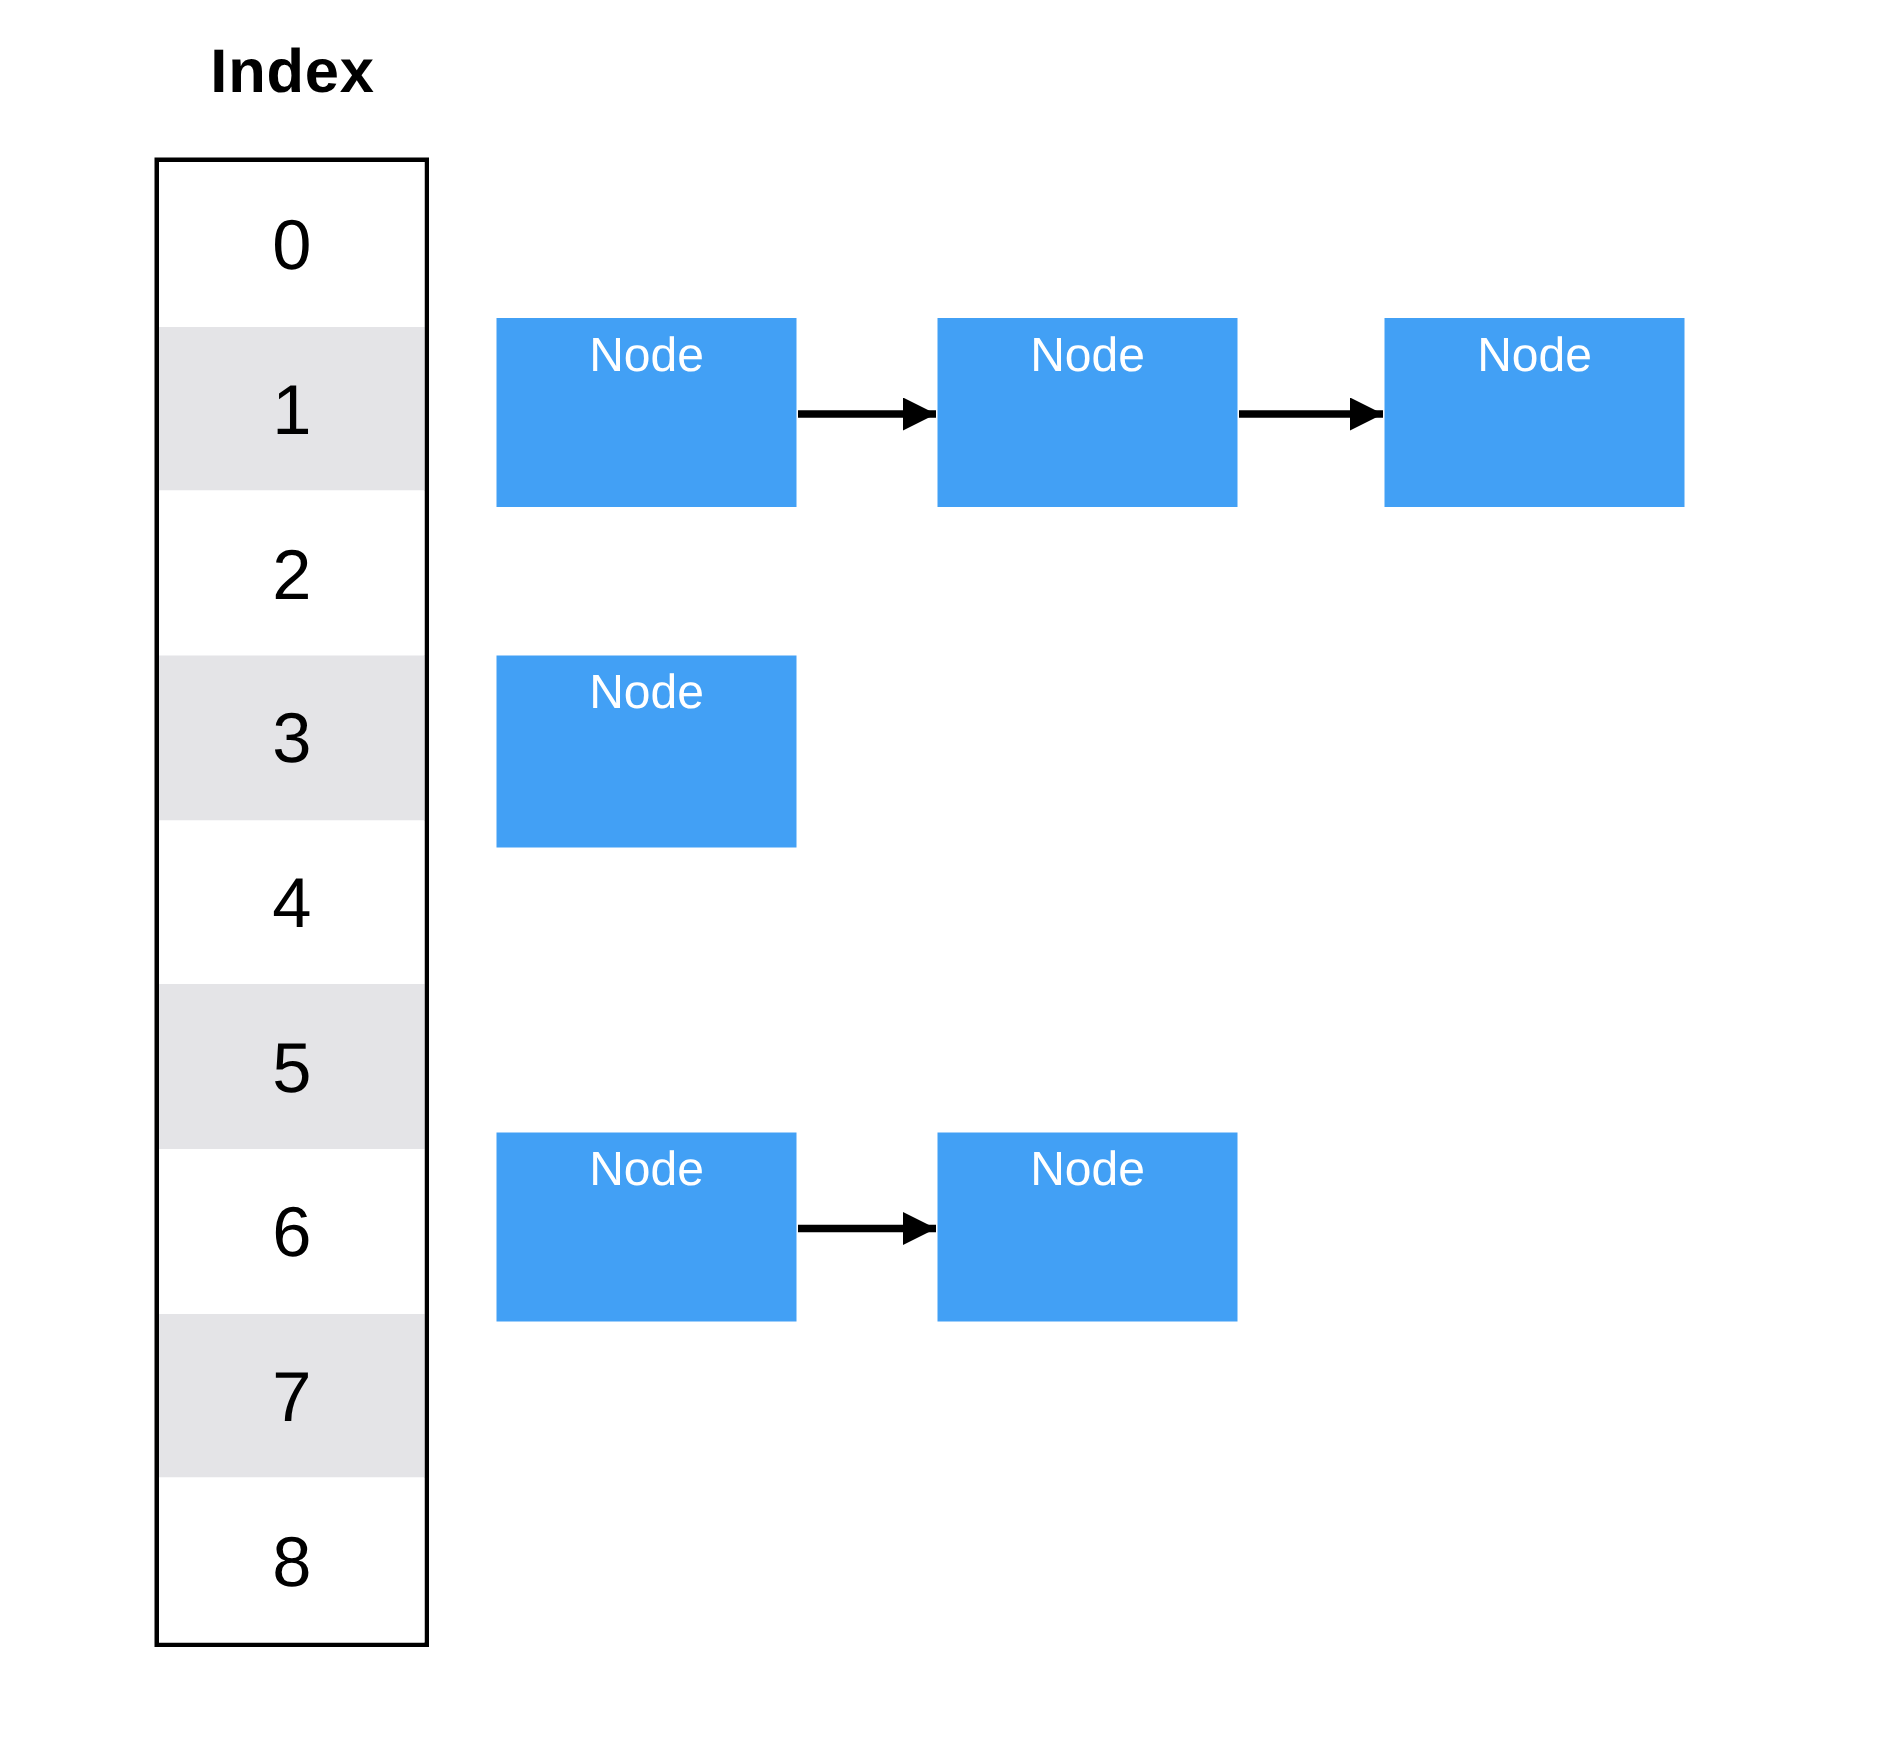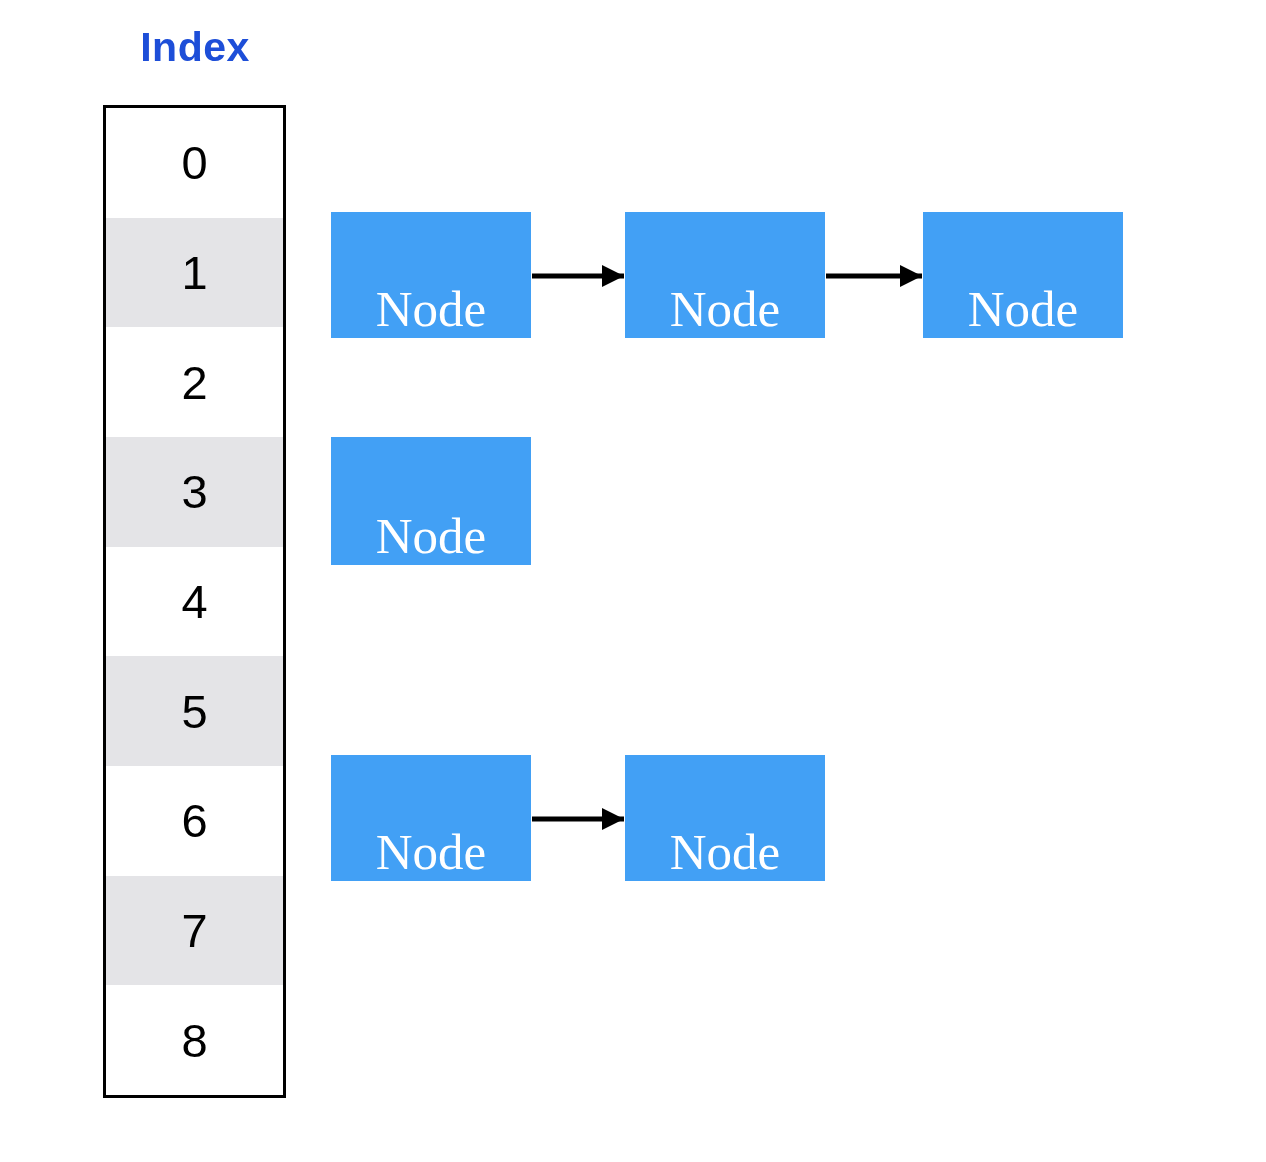--- a/index.html
+++ b/index.html
@@ -24,21 +24,21 @@
     overflow: hidden;
   }
   .diagram-title {
     position: absolute;
     left: 103px;
     top: 24px;
     width: 184px;
     text-align: center;
     font-size: 41px;
     font-weight: bold;
-    color: #1d4ed8;
+    color: #000000;
     letter-spacing: 0.5px;
   }
   .index-table {
     position: absolute;
     left: 103px;
     top: 105px;
     width: 183px;
     height: 993px;
     border: 3px solid var(--border-color);
     display: flex;
@@ -55,24 +55,23 @@
     color: #000000;
   }
   .cell.shaded { background: var(--cell-alt-fill); }
   .node {
     position: absolute;
     width: 200px;
     height: 126px;
     background: var(--node-fill);
     color: var(--node-text);
     display: flex;
-    align-items: flex-end;
+    align-items: flex-start;
     justify-content: center;
-    font-size: 51px;
-    font-family: Liberation Serif, serif;
+    font-size: 32px;
   }
   .node span { padding-top: 6px; }
   .overlay {
     position: absolute;
     left: 0;
     top: 0;
     width: 1266px;
     height: 1162px;
     pointer-events: none;
   }

